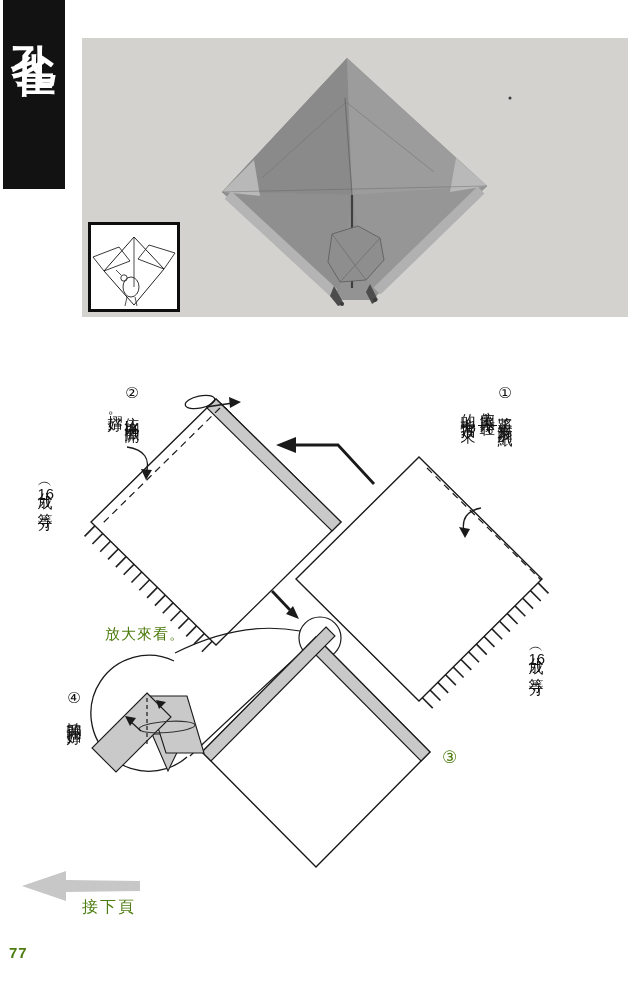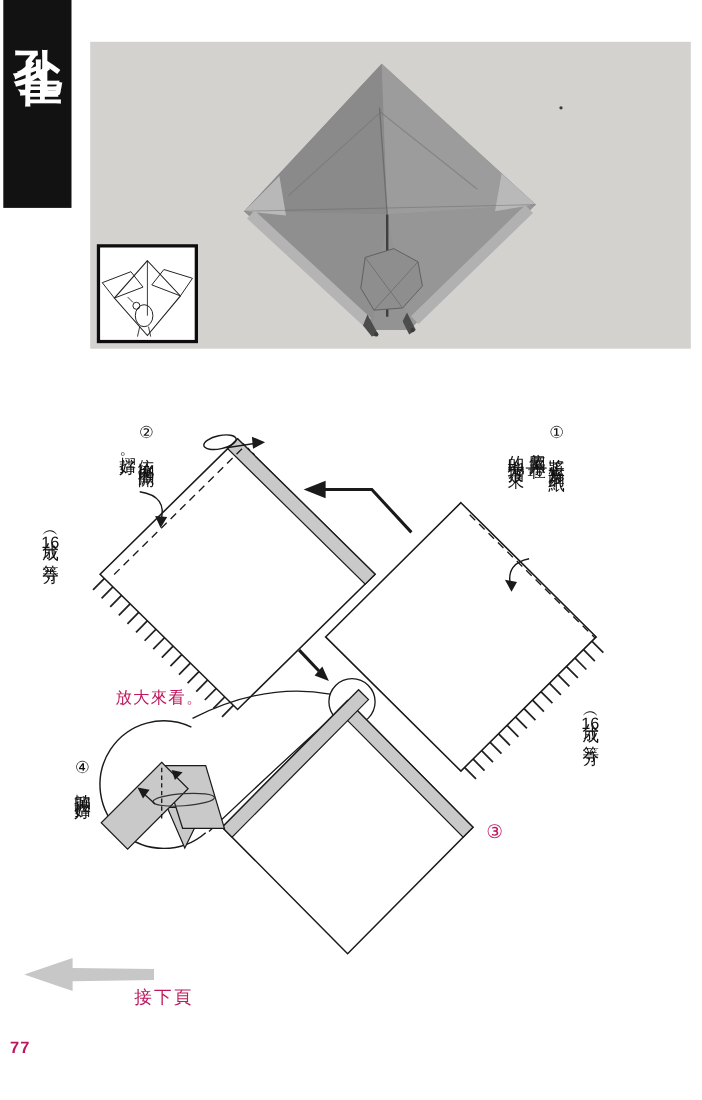--- a/index.html
+++ b/index.html
@@ -21,39 +21,39 @@
     position:absolute;left:6px;top:184px;width:86px;height:84px;background:#ffffff;
     border:3px solid #0d0d0d;
   }
   
   .diagram{position:absolute;left:0;top:0;width:638px;height:1000px;}
   
   .vtext{
     position:absolute;writing-mode:vertical-rl;text-orientation:mixed;
     font-size:15px;letter-spacing:3px;line-height:18px;color:#111;white-space:nowrap;
   }
-  .htext{position:absolute;font-size:15px;color:#be185d;white-space:nowrap;}
+  .htext{position:absolute;font-size:15px;color:#4d7c0f;white-space:nowrap;}
   .tcy{text-combine-upright:all;}
   .frac{
     display:inline-block;writing-mode:horizontal-tb;font-size:10px;line-height:1.05;
     text-align:center;margin:2px 0;
   }
   .frac .fnum{display:block;border-bottom:1px solid #111;padding:0 2px;}
   .frac .fden{display:block;padding:0 1px;}
   .step1-col1{left:496px;top:384px;}
   .step1-col2{left:478px;top:400px;}
   .step1-col3{left:459px;top:402px;}
   .step2-col1{left:123px;top:384px;}
   .step2-col2{left:106px;top:403px;}
   .div-left{left:36px;top:477px;}
   .div-right{left:527px;top:642px;}
   .step4-label{left:65px;top:689px;}
   .zoom-note{left:105px;top:625px;font-size:15px;letter-spacing:1px;}
   .step3-label{left:442px;top:747px;font-size:17px;}
-  .next-page{left:82px;top:897px;font-size:16px;letter-spacing:2px;margin-left:40px;}
+  .next-page{left:82px;top:897px;font-size:16px;letter-spacing:2px;}
   .page-num{left:9px;top:944px;font-size:15px;font-weight:bold;letter-spacing:1px;}
 </style>
 </head>
 <body>
 
 <div class="page">
 
   <div class="banner">
     <div class="banner-title">孔雀</div>
   </div>

